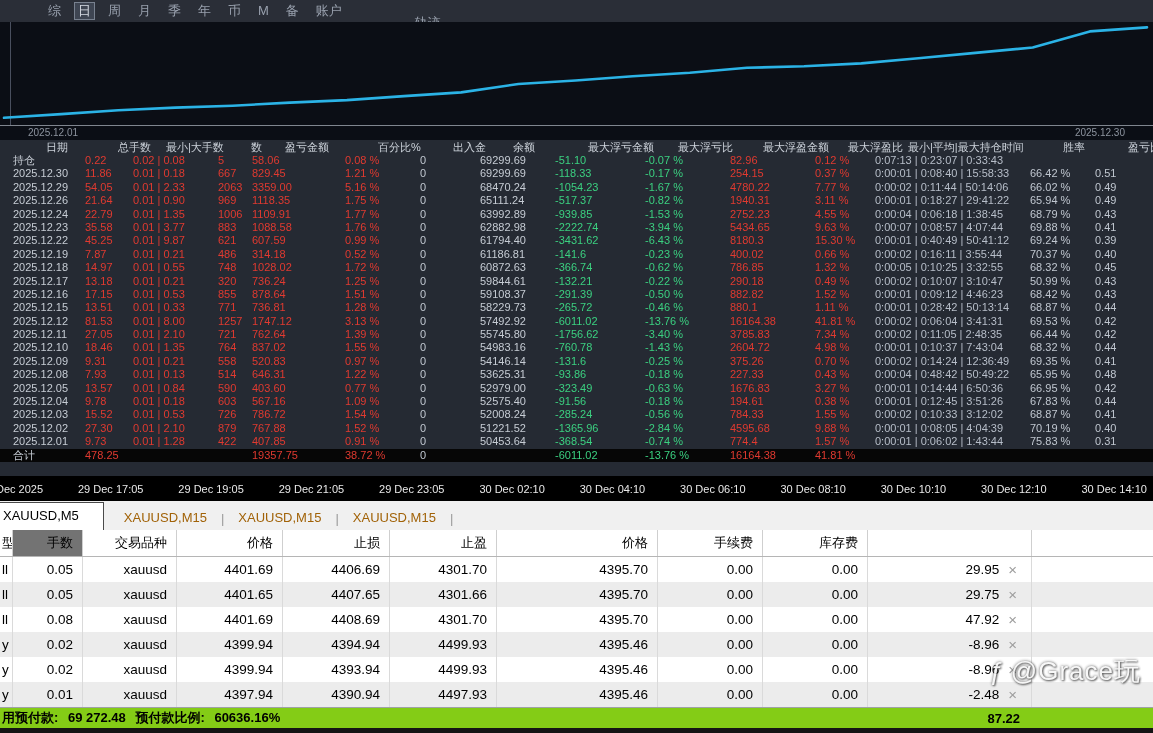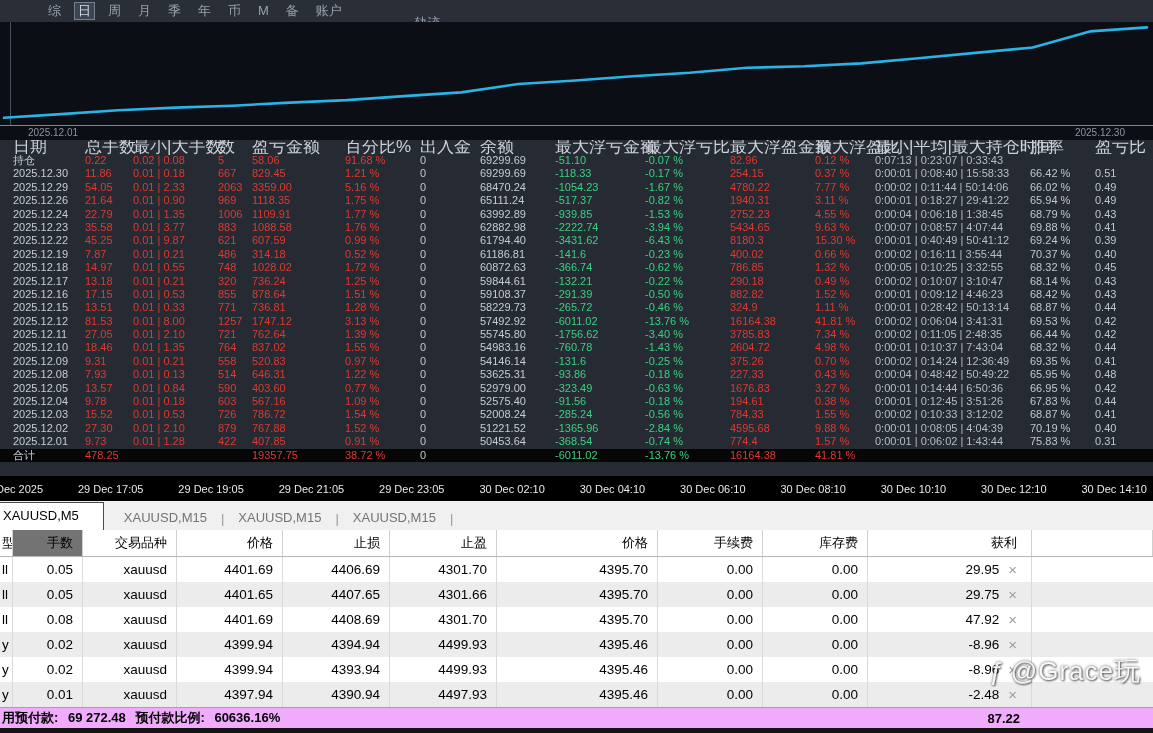--- a/index.html
+++ b/index.html
@@ -19,41 +19,41 @@
   .yaxis{position:absolute;left:10px;top:0;width:1px;height:103px;background:#596070;opacity:.8;}
   .chart-dates{position:absolute;left:0;right:0;top:103px;height:14px;display:flex;
                justify-content:space-between;padding:1px 28px 0 28px;color:#8d949f;
                font-size:10px;border-top:1px solid #80868f;}
 
   
   .stats{height:336px;background:#252a33;font-size:11px;overflow:hidden;}
   .srow{display:grid;
         grid-template-columns:85px 48px 85px 34px 93px 75px 60px 75px 90px 85px 85px 60px 155px 65px 58px;
         height:13.4px;line-height:13.4px;white-space:nowrap;}
-  .srow.shead{color:#ccd2da;font-size:17px;height:14px;line-height:14px;}
+  .srow.shead{color:#ccd2da;font-size:11px;height:14px;line-height:14px;margin-left:33px;}
   .cell{overflow:visible;}
   .c0{padding-left:13px;color:#c6ccd4;}
   .shead .c0{color:#ccd2da;}
   .c-red{color:#e03a30;}
   .c-grn{color:#3bd080;}
   .c-dim{color:#c0c7d0;}
   .c-time{color:#b7bec9;}
   .c-bal{color:#c6ccd4;}
   .srow.total{background:#060606;}
 
   
   .taxis{height:25px;background:#000;display:flex;align-items:center;color:#e9e9e9;
          font-size:11px;justify-content:space-between;padding:0 6px 0 0;}
   .tx{flex:0 0 auto;}
   .tx:first-child{margin-left:-4px;}
 
   
   .tabs{height:29px;background:#f0f0f0;display:flex;align-items:flex-end;font-size:13px;
         box-sizing:border-box;padding-left:0;}
-  .tab{color:#737373;padding:5px 12px;}
+  .tab{color:#a16207;padding:5px 12px;}
   .tab.active{background:#fff;border:1px solid #4a4a4a;border-bottom:none;color:#000;
               padding:5px 24px 7px 8px;margin-right:8px;margin-left:-6px;}
   .tab-sep{color:#999;padding:0 2px 4px 2px;align-self:flex-end;}
 
   
   .trade{background:#fff;font-size:13.5px;color:#000;}
   .trow{display:grid;
         grid-template-columns:13px 70px 94px 106px 107px 107px 161px 105px 105px 164px 1fr;
         align-items:stretch;height:25px;}
   .trow.thead{height:26px;border-bottom:1px solid #b5b5b5;font-size:13px;}
@@ -61,21 +61,21 @@
          box-sizing:border-box;border-right:1px solid #dadada;overflow:hidden;}
   .tcell.tleft{justify-content:flex-start;padding-right:0;padding-left:2px;}
   .tcell.filler{border-right:none;}
   .thead .tcell{border-right:1px solid #cfcfcf;}
   .thead .hl{background:#737373;}
   .trow.alt{background:#ececec;}
   .pcell{gap:9px;padding-right:14px;}
   .close-x{color:#9d9d9d;font-size:15px;line-height:15px;cursor:pointer;}
 
   
-  .statusbar{height:21px;background:#f0abfc;display:flex;align-items:center;font-weight:bold;
+  .statusbar{height:21px;background:#84cc16;display:flex;align-items:center;font-weight:bold;
              font-size:13px;color:#000;padding-left:2px;box-sizing:border-box;position:relative;
              border-top:1px solid #9fa2a6;}
   .sb-left span{margin-right:6px;}
   .sb-total{position:absolute;left:930px;width:90px;text-align:right;}
   .bottomstrip{height:6px;background:#141414;}
 
   
   .watermark{position:absolute;right:12px;top:654px;font-size:26px;color:#f7f7f7;
              font-weight:normal;letter-spacing:1px;opacity:.92;pointer-events:none;
              text-shadow:0 0 3px rgba(70,70,70,.95),1px 1px 2px rgba(0,0,0,.65);}
@@ -127,21 +127,21 @@
       <div class="cell c13">胜率</div>
       <div class="cell c14">盈亏比</div>
     </div>
   <div id="stats-body">
       <div class="srow">
         <div class="cell c0 ">持仓</div>
         <div class="cell c-red">0.22</div>
         <div class="cell c-red">0.02 | 0.08</div>
         <div class="cell c-red">5</div>
         <div class="cell c-red">58.06</div>
-        <div class="cell c-red">91.68 %</div>
+        <div class="cell c-red">0.08 %</div>
         <div class="cell c-dim">0</div>
         <div class="cell c-bal">69299.69</div>
         <div class="cell c-grn">-51.10</div>
         <div class="cell c-grn">-0.07 %</div>
         <div class="cell c-red">82.96</div>
         <div class="cell c-red">0.12 %</div>
         <div class="cell c-time">0:07:13 | 0:23:07 | 0:33:43</div>
         <div class="cell c-dim"></div>
         <div class="cell c-dim"></div>
       </div>
@@ -288,21 +288,21 @@
         <div class="cell c-red">320</div>
         <div class="cell c-red">736.24</div>
         <div class="cell c-red">1.25 %</div>
         <div class="cell c-dim">0</div>
         <div class="cell c-bal">59844.61</div>
         <div class="cell c-grn">-132.21</div>
         <div class="cell c-grn">-0.22 %</div>
         <div class="cell c-red">290.18</div>
         <div class="cell c-red">0.49 %</div>
         <div class="cell c-time">0:00:02 | 0:10:07 | 3:10:47</div>
-        <div class="cell c-dim">68.14 %</div>
+        <div class="cell c-dim">50.99 %</div>
         <div class="cell c-dim">0.43</div>
       </div>
       <div class="srow">
         <div class="cell c0 ">2025.12.16</div>
         <div class="cell c-red">17.15</div>
         <div class="cell c-red">0.01 | 0.53</div>
         <div class="cell c-red">855</div>
         <div class="cell c-red">878.64</div>
         <div class="cell c-red">1.51 %</div>
         <div class="cell c-dim">0</div>
@@ -319,21 +319,21 @@
         <div class="cell c0 ">2025.12.15</div>
         <div class="cell c-red">13.51</div>
         <div class="cell c-red">0.01 | 0.33</div>
         <div class="cell c-red">771</div>
         <div class="cell c-red">736.81</div>
         <div class="cell c-red">1.28 %</div>
         <div class="cell c-dim">0</div>
         <div class="cell c-bal">58229.73</div>
         <div class="cell c-grn">-265.72</div>
         <div class="cell c-grn">-0.46 %</div>
-        <div class="cell c-red">324.9</div>
+        <div class="cell c-red">880.1</div>
         <div class="cell c-red">1.11 %</div>
         <div class="cell c-time">0:00:01 | 0:28:42 | 50:13:14</div>
         <div class="cell c-dim">68.87 %</div>
         <div class="cell c-dim">0.44</div>
       </div>
       <div class="srow">
         <div class="cell c0 ">2025.12.12</div>
         <div class="cell c-red">81.53</div>
         <div class="cell c-red">0.01 | 8.00</div>
         <div class="cell c-red">1257</div>
@@ -551,21 +551,20 @@
   <div class="trow thead" id="trade-head">
       <div class="tcell tleft">型</div>
       <div class="tcell hl">手数</div>
       <div class="tcell">交易品种</div>
       <div class="tcell">价格</div>
       <div class="tcell">止损</div>
       <div class="tcell">止盈</div>
       <div class="tcell">价格</div>
       <div class="tcell">手续费</div>
       <div class="tcell">库存费</div>
-      <div class="tcell pcell">获利</div>
       <div class="tcell filler"></div>
     </div>
   <div id="trade-body">
       <div class="trow">
         <div class="tcell tleft">ll</div>
         <div class="tcell">0.05</div>
         <div class="tcell">xauusd</div>
         <div class="tcell">4401.69</div>
         <div class="tcell">4406.69</div>
         <div class="tcell">4301.70</div>

